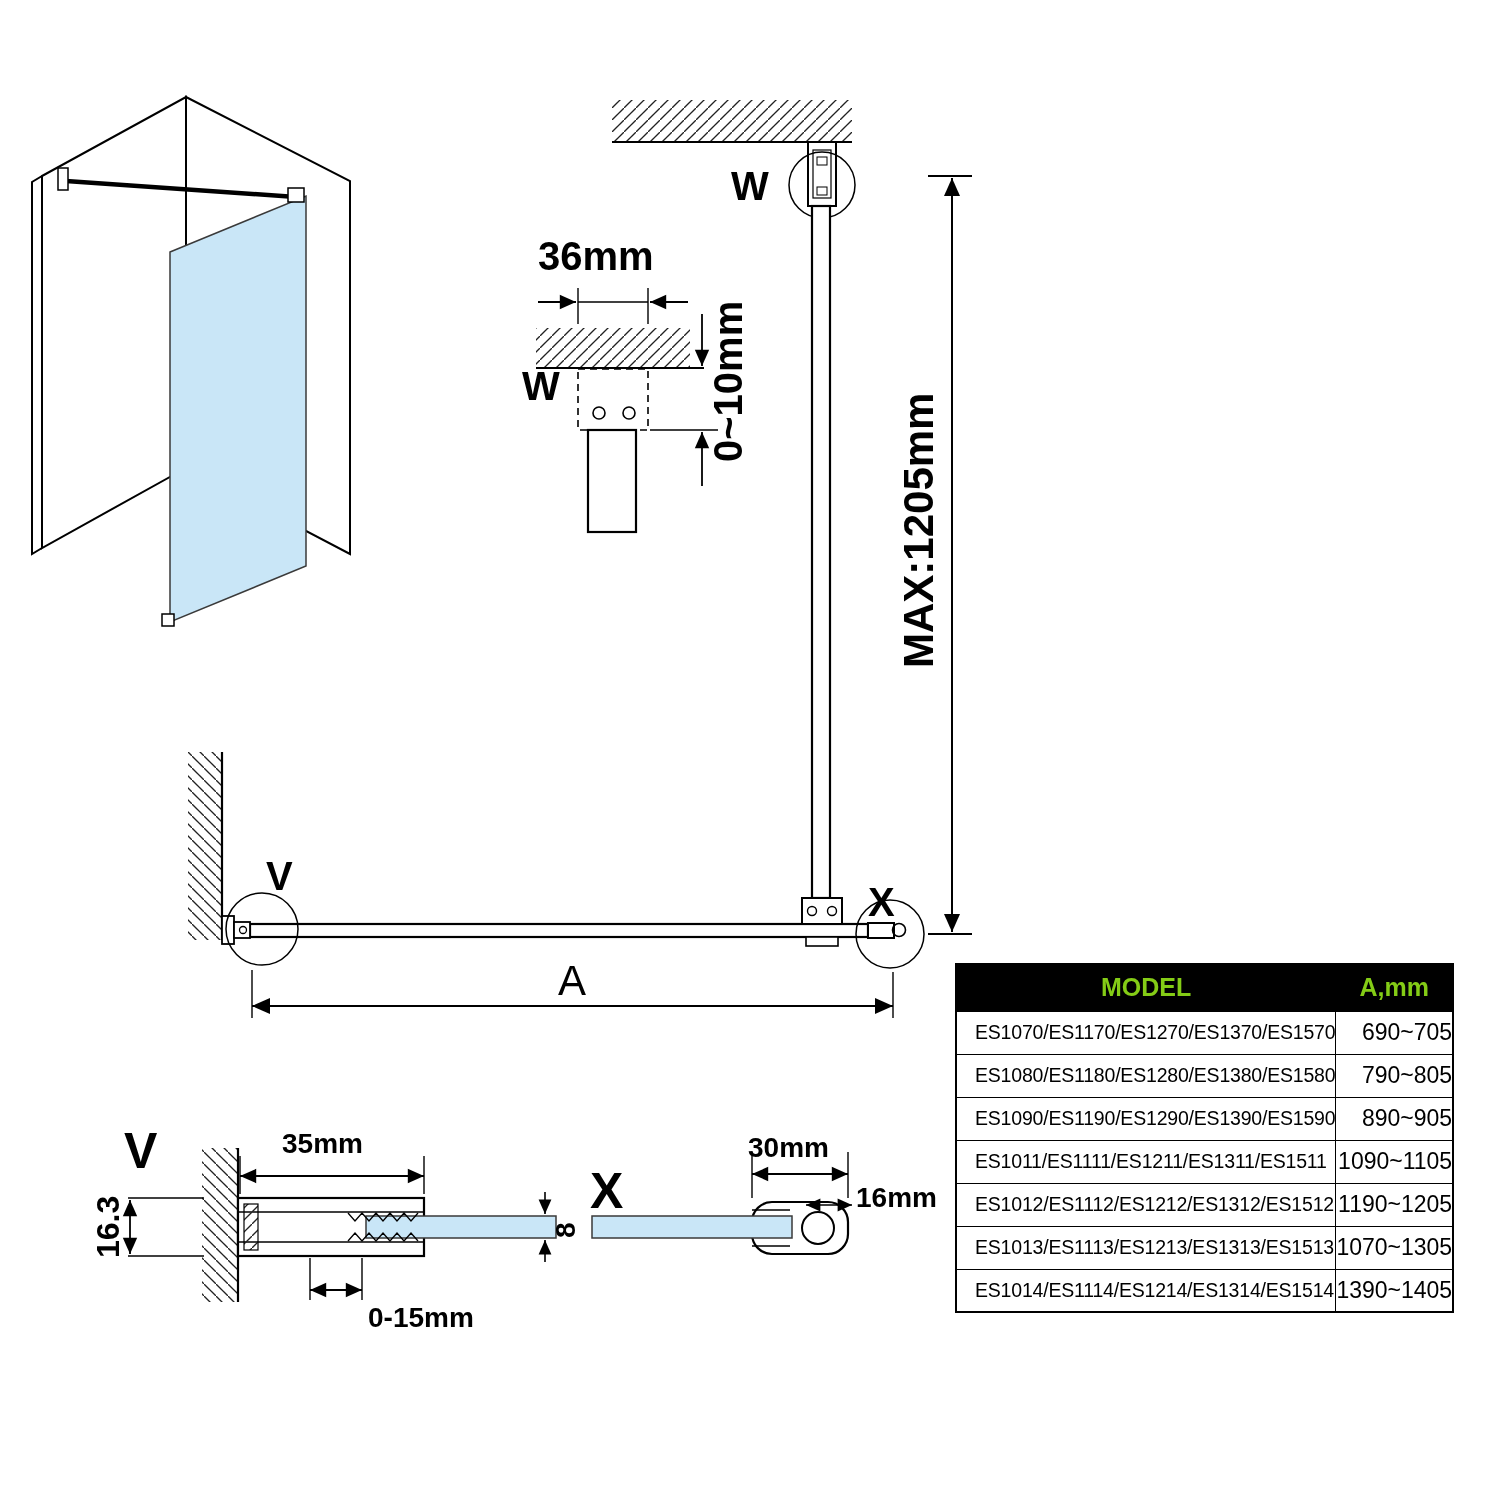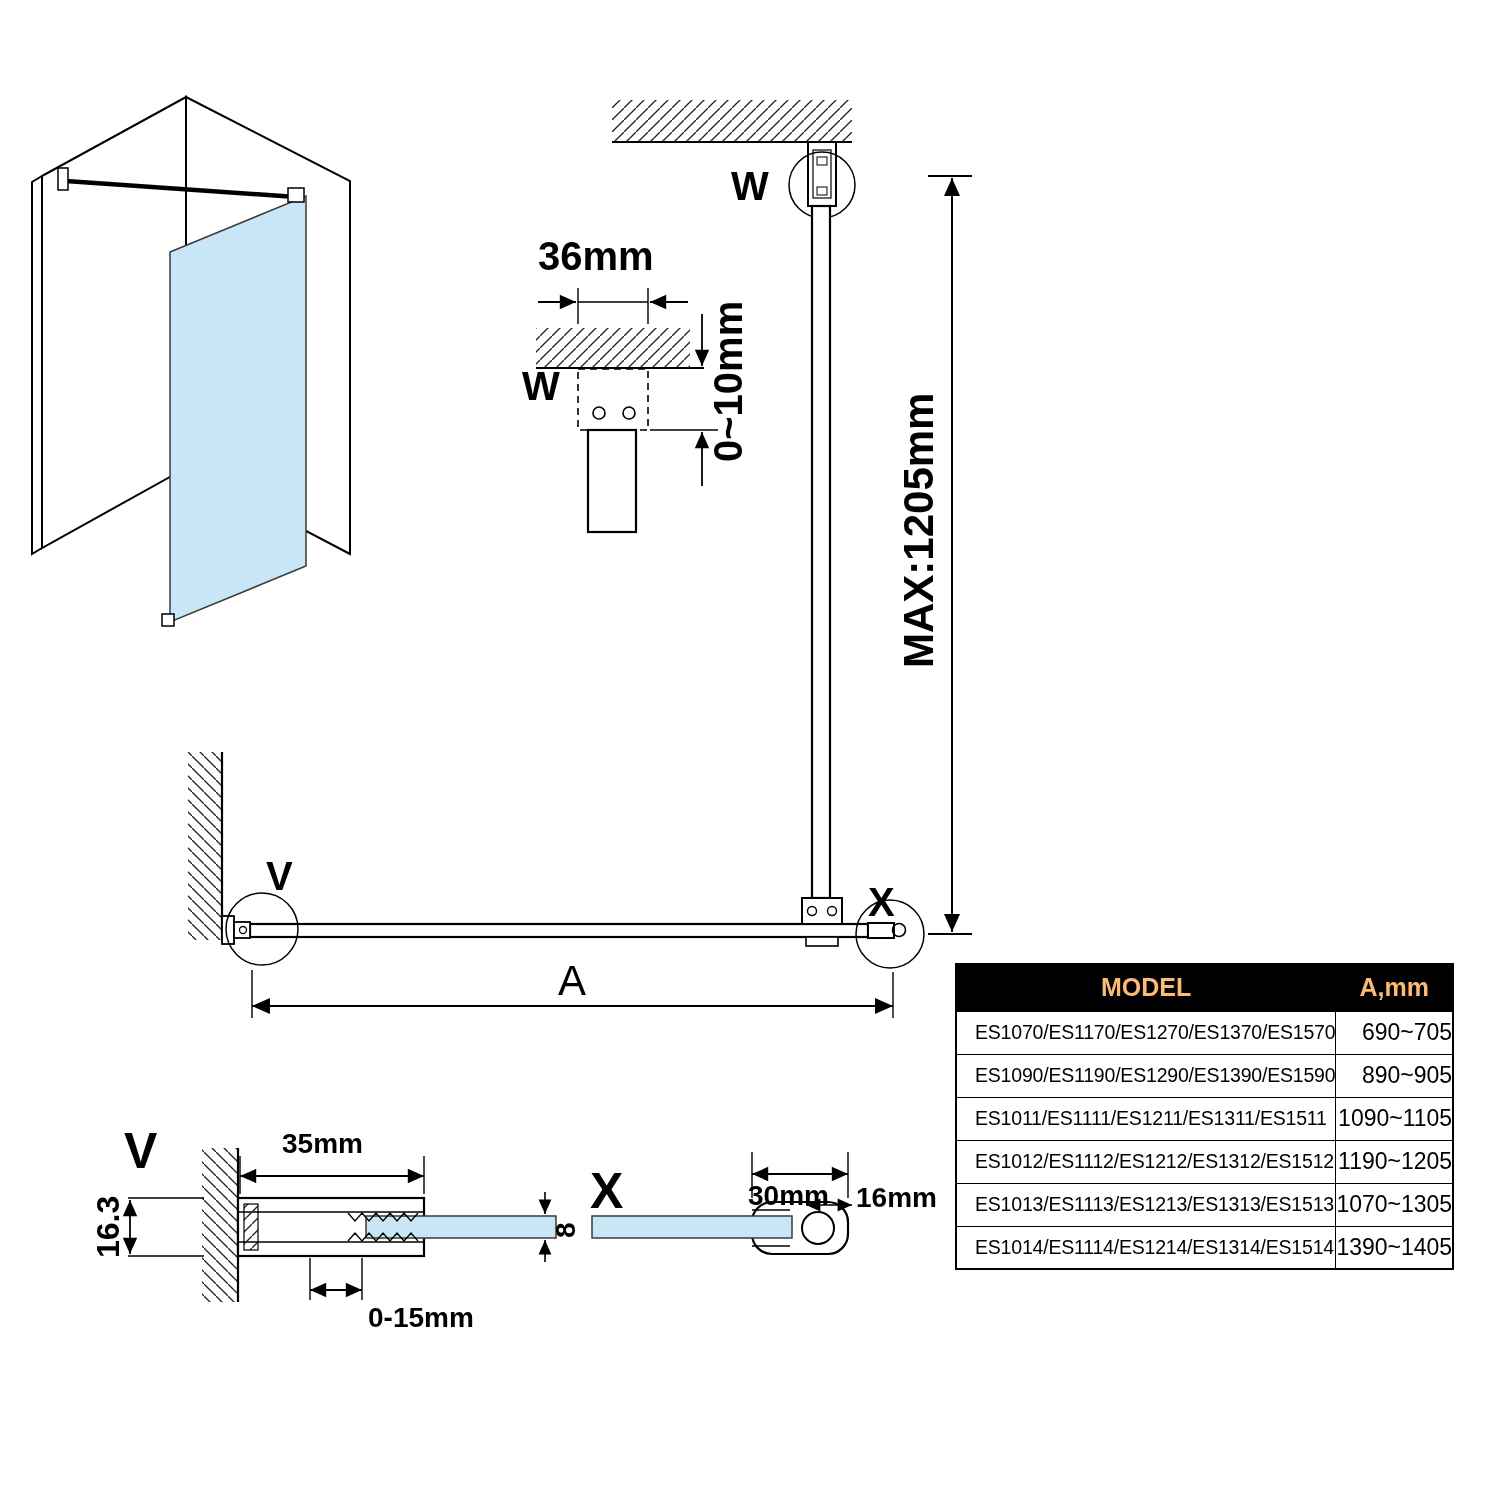--- a/index.html
+++ b/index.html
@@ -4,21 +4,21 @@
 <style>
   *{margin:0;padding:0;box-sizing:border-box;}
   html,body{width:1500px;height:1500px;background:#fff;font-family:"Liberation Sans",sans-serif;}
   .canvas{position:relative;width:1500px;height:1500px;overflow:hidden;background:#fff;}
   .art{position:absolute;left:0;top:0;}
   .lbl{position:absolute;color:#000;font-weight:700;white-space:nowrap;line-height:1;}
   .rot{transform:rotate(-90deg);transform-origin:left top;}
   .s28{font-size:28px}.s32{font-size:32px}.s38{font-size:28px}.s40{font-size:40px}.s42{font-size:42px}.s50{font-size:50px}
   .reg{font-weight:400}
   .spec-table{position:absolute;left:955px;top:963px;width:493px;border-collapse:collapse;background:#fff;border:2px solid #000;}
-  .spec-table th{background:#000;color:#fdba74;font-size:25px;font-weight:700;height:47px;border:1px solid #000;text-align:center;}
+  .spec-table th{background:#000;color:#84cc16;font-size:25px;font-weight:700;height:47px;border:1px solid #000;text-align:center;}
   .spec-table th.model-h{width:356px;}
   .spec-table td{border:1px solid #000;height:43px;color:#000;}
   .spec-table td.model-cell{font-size:19.5px;letter-spacing:-0.2px;padding-left:18px;text-align:left;}
   .spec-table td.a-cell{font-size:23px;text-align:right;}
 </style>
 </head>
 <body>
 
 <div class="canvas">
 
@@ -150,36 +150,40 @@
   <div class="lbl s42 rot" style="left:898px;top:668px;">MAX:1205mm</div>
   <div class="lbl s40" style="left:266px;top:856px;">V</div>
   <div class="lbl s40" style="left:868px;top:882px;">X</div>
   <div class="lbl s42 reg" style="left:558px;top:960px;">A</div>
   <div class="lbl s50" style="left:124px;top:1126px;">V</div>
   <div class="lbl s32 rot" style="left:92px;top:1258px;">16.3</div>
   <div class="lbl s38" style="left:282px;top:1130px;">35mm</div>
   <div class="lbl s38" style="left:368px;top:1304px;">0-15mm</div>
   <div class="lbl s28 rot" style="left:552px;top:1238px;">8</div>
   <div class="lbl s50" style="left:590px;top:1166px;">X</div>
-  <div class="lbl s38" style="left:748px;top:1134px;margin-top:48px;">30mm</div>
+  <div class="lbl s38" style="left:748px;top:1134px;">30mm</div>
   <div class="lbl s38" style="left:856px;top:1184px;">16mm</div>
 
   <table class="spec-table">
     <thead>
       <tr>
         <th class="model-h">MODEL</th>
         <th class="a-h">A,mm</th>
       </tr>
     </thead>
     <tbody>
         <tr>
           <td class="model-cell">ES1070/ES1170/ES1270/ES1370/ES1570</td>
           <td class="a-cell">690~705</td>
         </tr>
         <tr>
+          <td class="model-cell">ES1080/ES1180/ES1280/ES1380/ES1580</td>
+          <td class="a-cell">790~805</td>
+        </tr>
+        <tr>
           <td class="model-cell">ES1090/ES1190/ES1290/ES1390/ES1590</td>
           <td class="a-cell">890~905</td>
         </tr>
         <tr>
           <td class="model-cell">ES1011/ES1111/ES1211/ES1311/ES1511</td>
           <td class="a-cell">1090~1105</td>
         </tr>
         <tr>
           <td class="model-cell">ES1012/ES1112/ES1212/ES1312/ES1512</td>
           <td class="a-cell">1190~1205</td>

